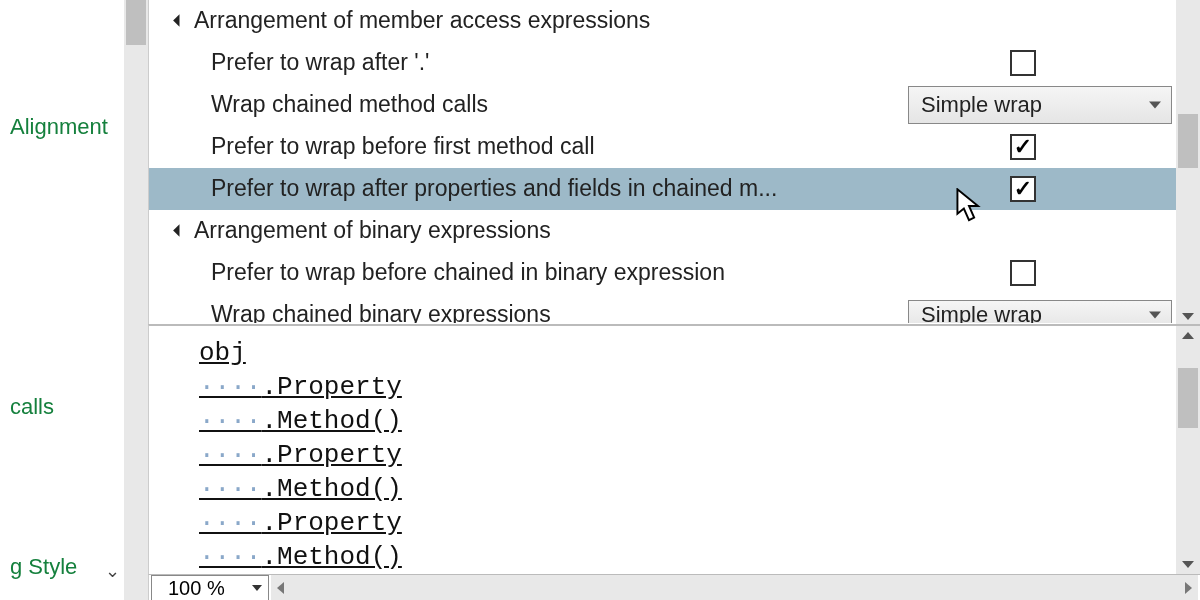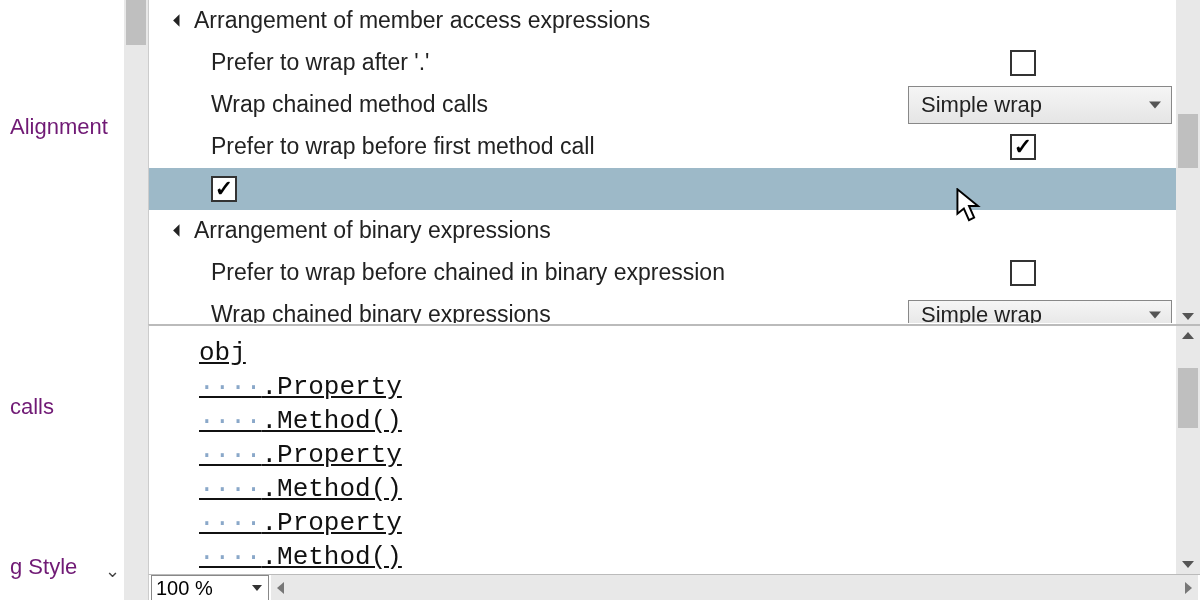--- a/index.html
+++ b/index.html
@@ -27,21 +27,21 @@
     right: 2px;
     top: 0;
     width: 20px;
     height: 45px;
     background: #bfbfbf;
   }
   .sidebar-item {
     position: absolute;
     left: 0;
     font-size: 22px;
-    color: #701a75;
+    color: #15803d;
     white-space: nowrap;
     padding: 6px 10px;
   }
   .sidebar-item.alignment { top: 108px; }
   .sidebar-item.wrapping {
     top: 222px;
     width: 140px;
     background: #e2e7ea;
     border: 1px solid #8c8c8c;
     padding: 8px 6px;
@@ -255,21 +255,21 @@
     border-left: 1px solid #ccc;
     background: #fff;
   }
   .zoom {
     width: 118px;
     height: 26px;
     border: 1px solid #888;
     margin-left: 2px;
     display: flex;
     align-items: center;
-    padding: 0 4px;
+    padding: 0 16px;
     font-size: 20px;
     position: relative;
     background: #fff;
   }
   .zoom .dd-arrow {
     position: absolute;
     right: 6px;
     top: 50%;
     transform: translateY(-50%);
     width: 0; height: 0;
@@ -340,20 +340,21 @@
         <div class="dropdown">
           <span>Simple wrap</span>
           <span class="dd-arrow"></span>
         </div>
       </div>
       <div class="row child">
         <span class="label">Prefer to wrap before first method call</span>
         <div class="checkbox checked"></div>
       </div>
       <div class="row child selected">
+        <span class="label">Prefer to wrap after properties and fields in chained m...</span>
         <div class="checkbox checked"></div>
       </div>
 
       <div class="row group">
         <span class="tri"></span>
         <span class="label">Arrangement of binary expressions</span>
       </div>
       <div class="row child">
         <span class="label">Prefer to wrap before chained in binary expression</span>
         <div class="checkbox"></div>

